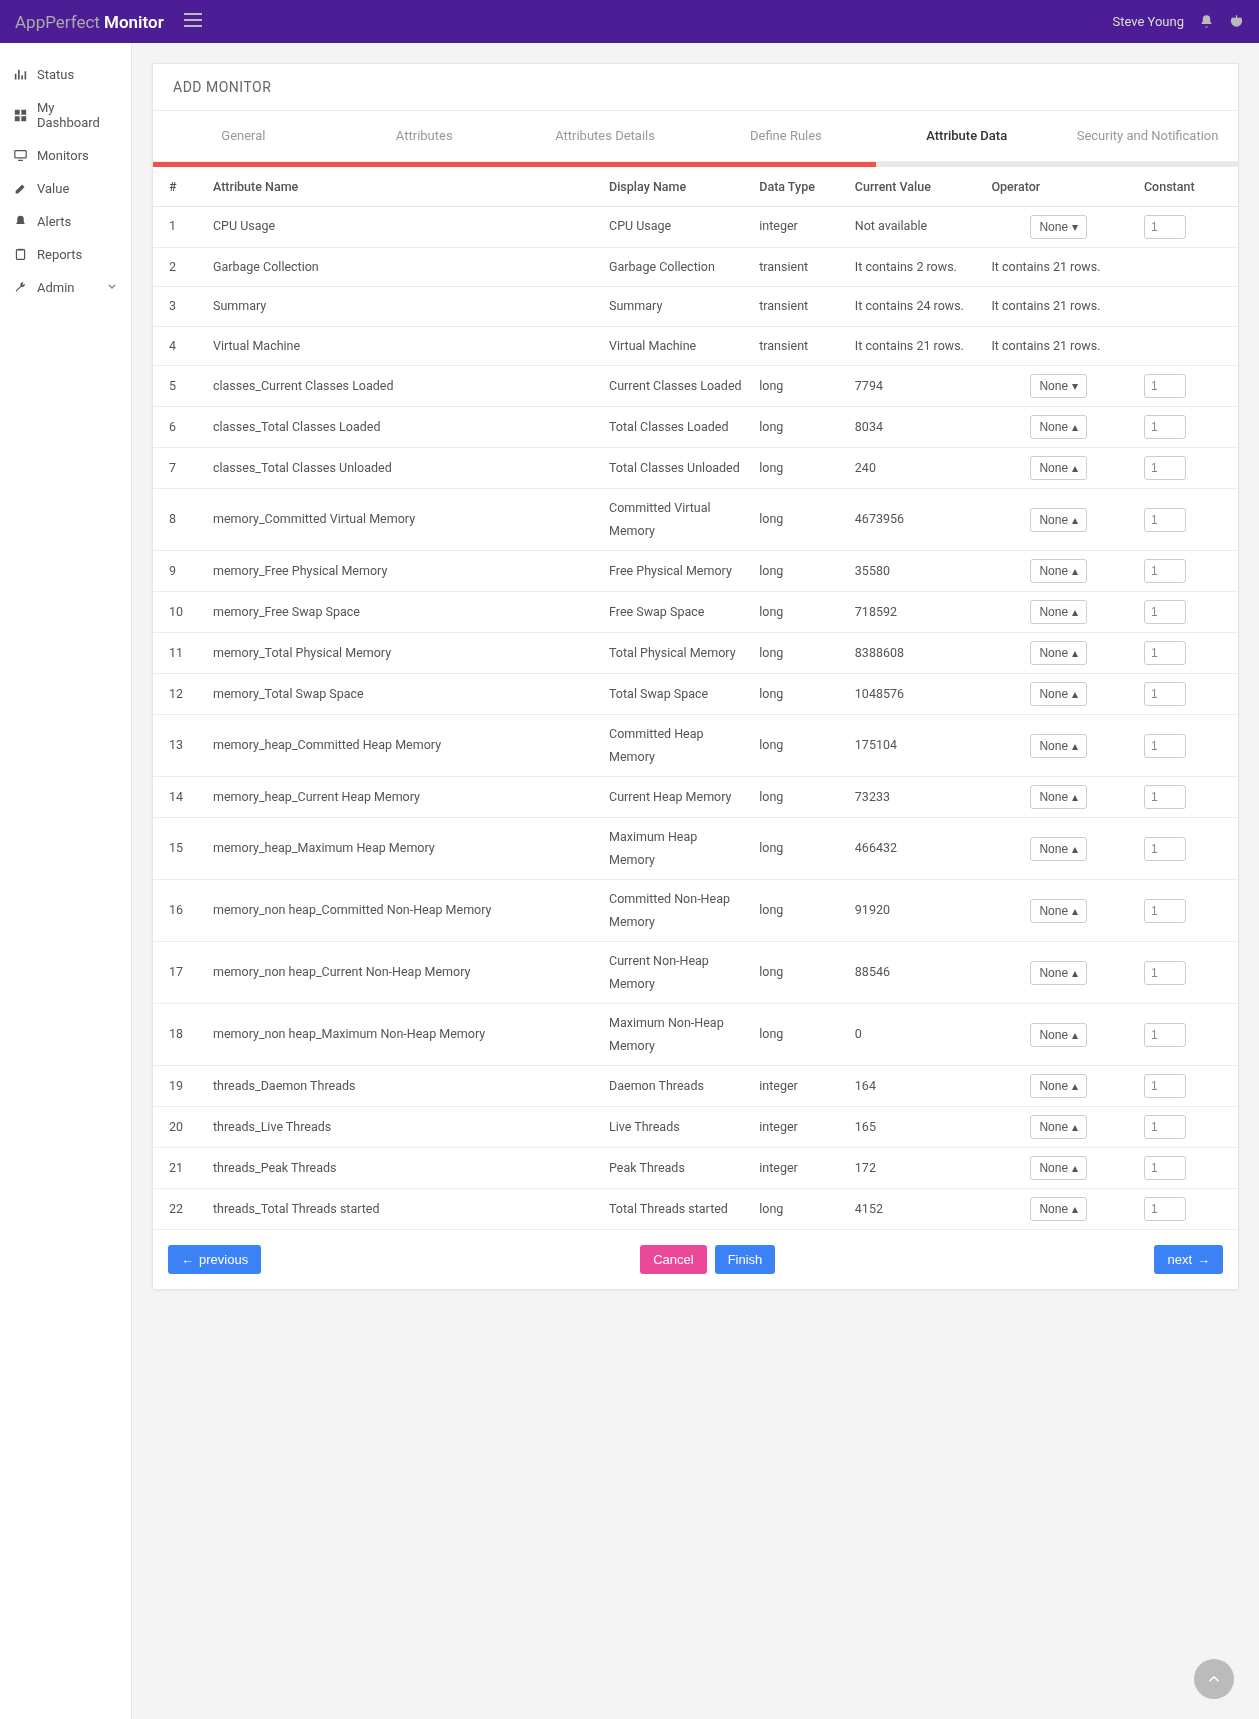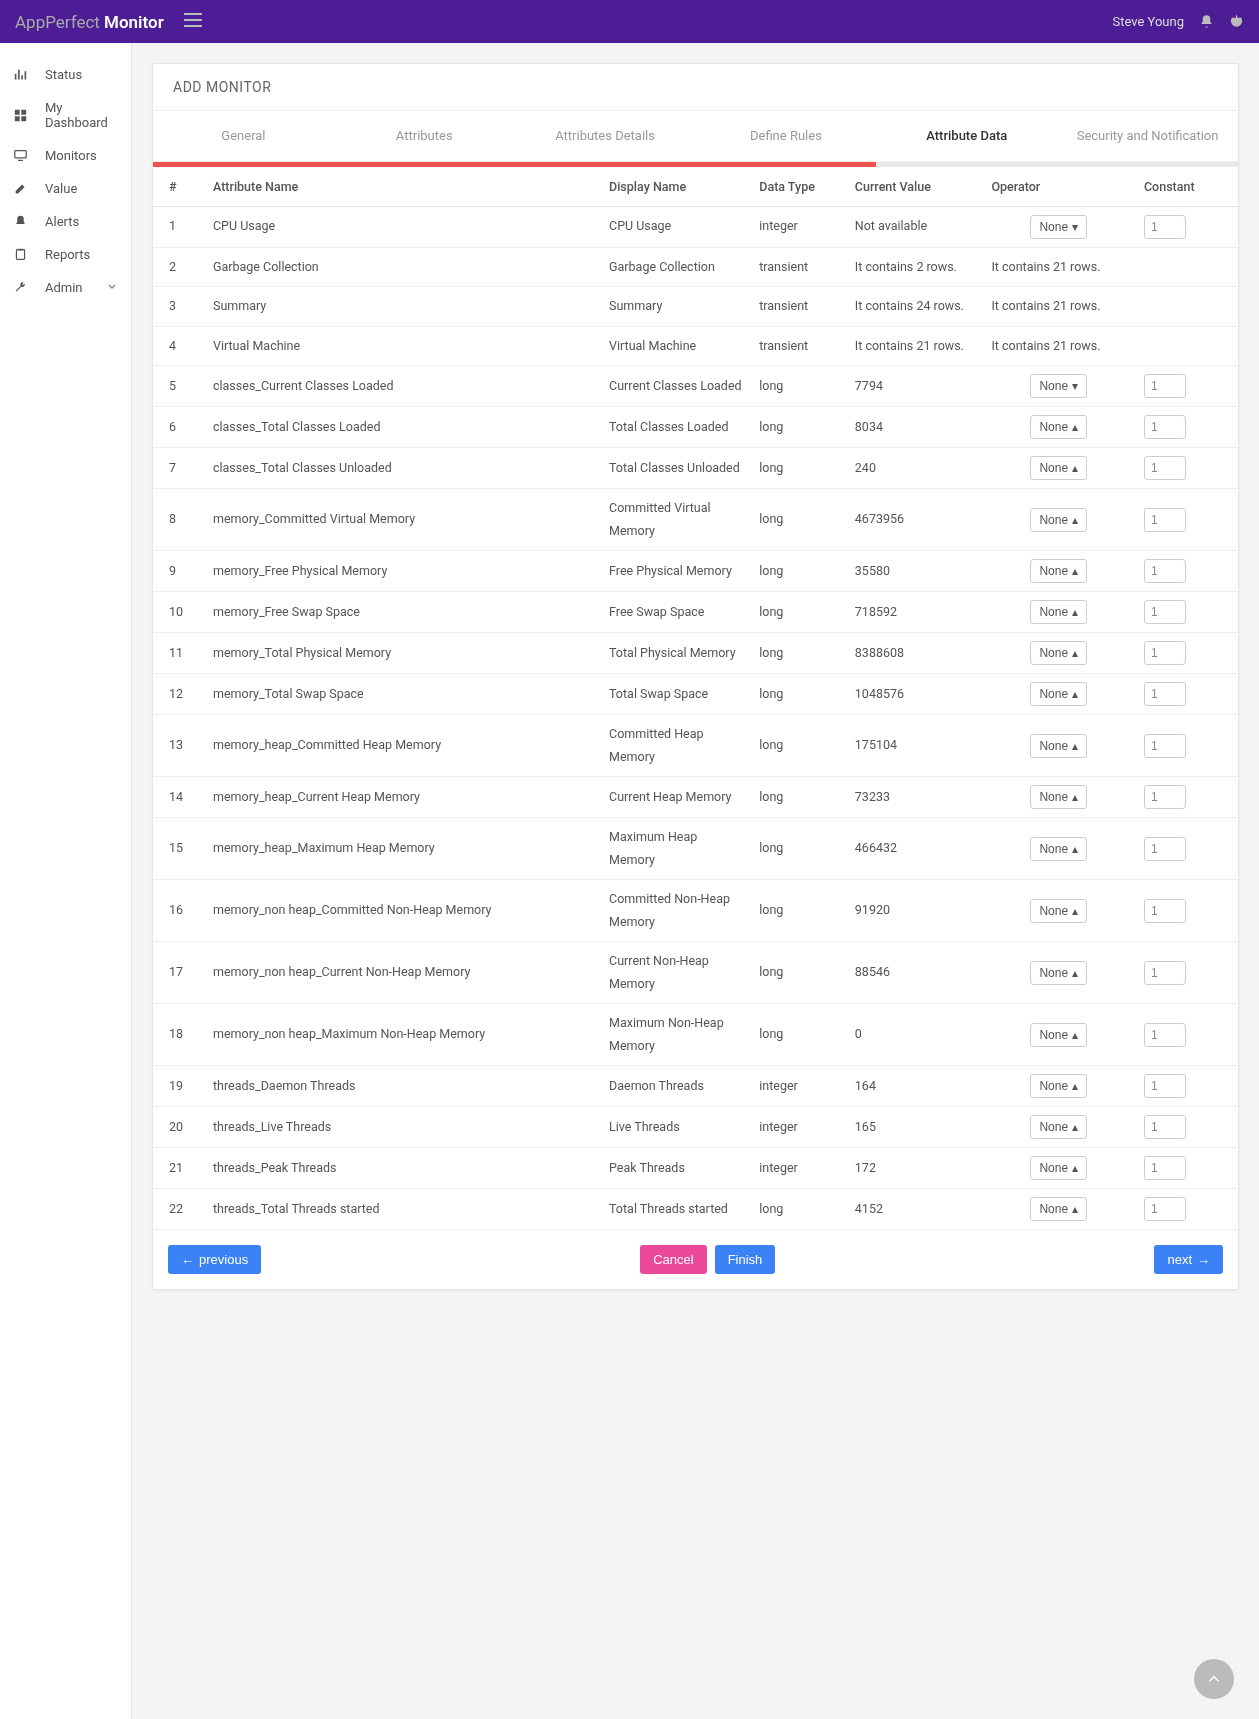--- a/index.html
+++ b/index.html
@@ -8,28 +8,28 @@
 .header { background: #4c1d95; height: 43px; display: flex; align-items: center; padding: 0 15px; color: #ccc; }
 .header-brand { font-size: 17px; }
 .header-brand .light { color: #aaa; }
 .header-brand .bold { color: #fff; font-weight: 600; }
 .header-menu-icon { margin-left: 20px; cursor: pointer; }
 .header-right { margin-left: auto; display: flex; align-items: center; gap: 15px; color: #ddd; font-size: 13px; }
 .header-icon { width: 15px; height: 15px; display: inline-flex; align-items: center; justify-content: center; fill: #bbb; cursor: pointer; }
 
 .layout { display: flex; min-height: calc(100vh - 43px); }
 .sidebar { width: 132px; background: #fff; border-right: 1px solid #e5e5e5; padding-top: 15px; }
-.sidebar-item { display: flex; align-items: center; padding: 9px 14px; color: #555; font-size: 13px; cursor: pointer; gap: 18px; }
+.sidebar-item { display: flex; align-items: center; padding: 9px 14px; color: #555; font-size: 13px; cursor: pointer; gap: 10px; }
 .sidebar-icon { width: 13px; height: 13px; display: inline-flex; align-items: center; justify-content: center; fill: #555; }
 .sidebar-chevron { margin-left: auto; }
 
 .main { flex: 1; padding: 20px; }
 .card { background: #fff; border: 1px solid #e5e5e5; border-radius: 2px; box-shadow: 0 1px 3px rgba(0,0,0,0.05); }
 .card-title { padding: 15px 20px; font-size: 14px; color: #666; letter-spacing: 0.5px; border-bottom: 1px solid #eee; }
-.wizard-tabs { display: flex; border-bottom: 1px solid #eee; justify-content: center; }
+.wizard-tabs { display: flex; border-bottom: 1px solid #eee; }
 .wizard-tab { flex: 1; text-align: center; padding: 17px 5px; color: #999; font-size: 13px; cursor: pointer; line-height: 1.2; }
 .wizard-tab.active { color: #333; font-weight: 500; }
 .progress-bar { height: 5px; background: #e8e8e8; display: flex; }
 .progress-fill { background: #ef5350; width: 66.6%; height: 100%; }
 
 table { width: 100%; border-collapse: collapse; font-size: 12.5px; }
 th { text-align: left; padding: 12px 8px; color: #555; font-weight: 500; border-bottom: 1px solid #e5e5e5; }
 td { padding: 8px 8px; border-bottom: 1px solid #eee; color: #555; vertical-align: middle; line-height: 1.8; }
 th:first-child, td:first-child { padding-left: 16px; width: 36px; }
 th:nth-child(2), td:nth-child(2) { width: 290px; }

